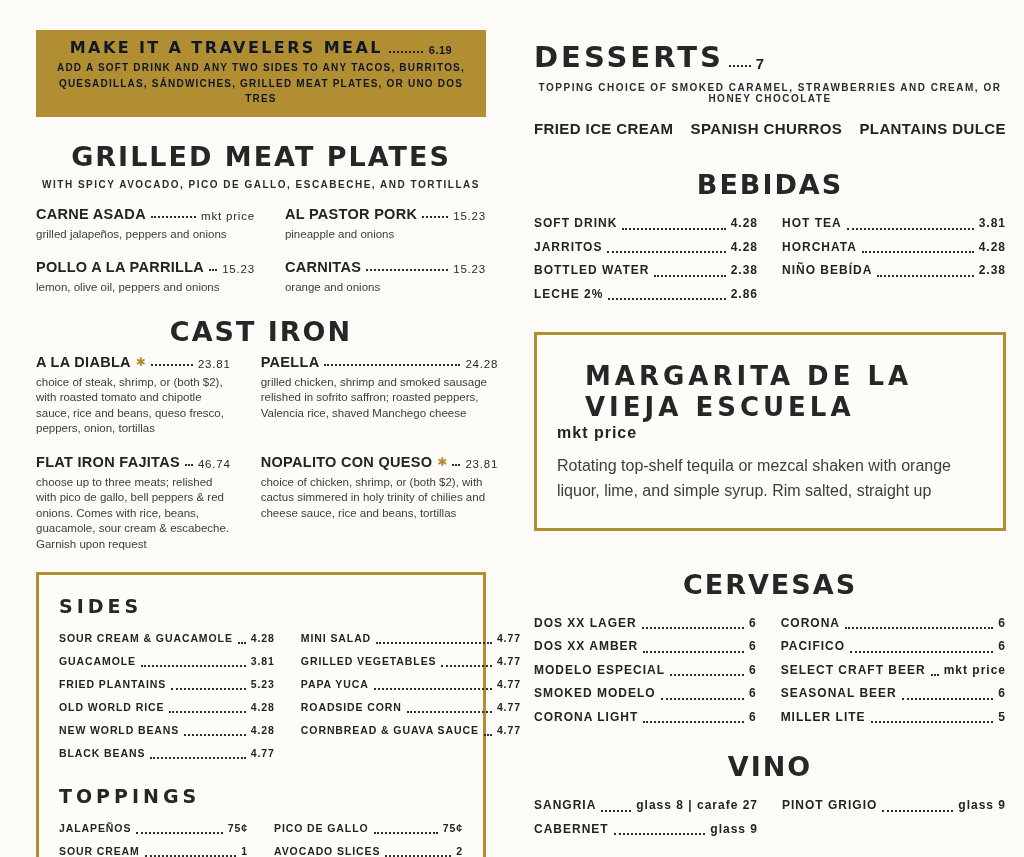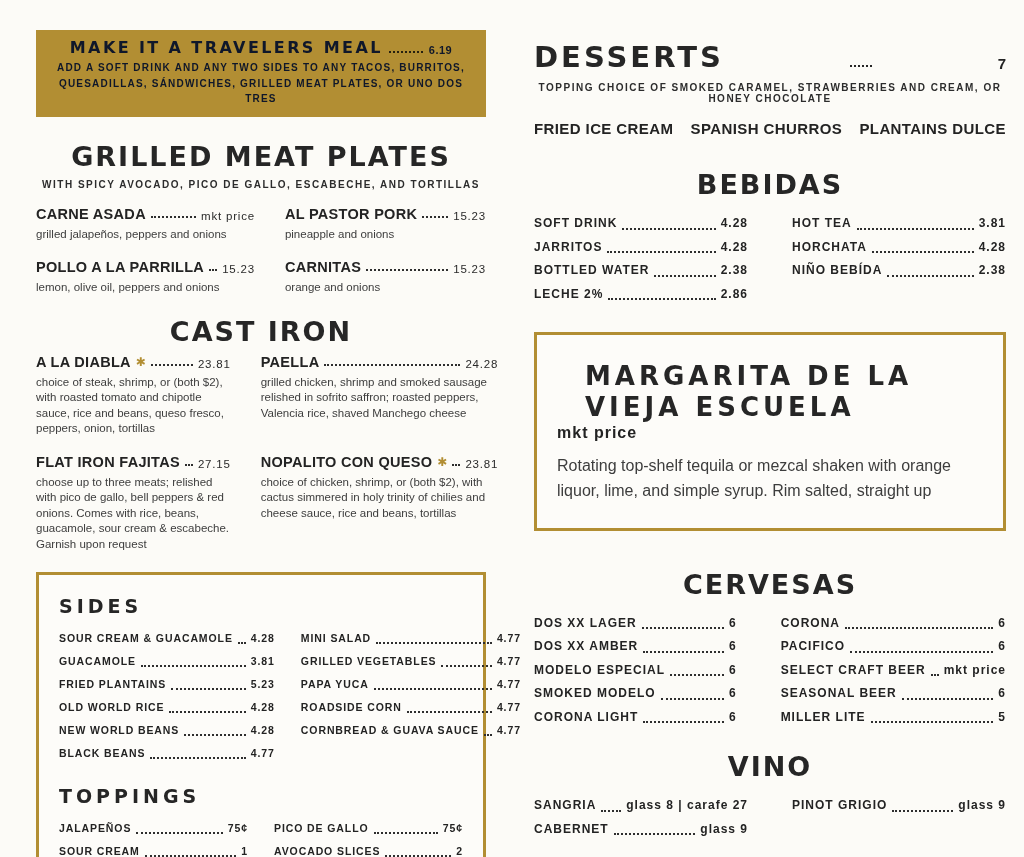--- a/index.html
+++ b/index.html
@@ -47,29 +47,29 @@
     font-size:19px;letter-spacing:4px;margin:6px 0 10px;color:#262626;}
   .toppings-title{margin-top:20px;}
   .two-col{display:grid;grid-template-columns:1fr 1fr;column-gap:26px;align-content:start;}
   .simple-list{display:block;}
   .row{display:flex;align-items:flex-end;font-size:10.5px;font-weight:bold;letter-spacing:.9px;line-height:23px;}
   .row .leader{margin-bottom:6px;}
   .row-name{white-space:nowrap;}
   .row-price{white-space:nowrap;}
 
   
-  .desserts-title-line{display:flex;justify-content:space-between;align-items:flex-end;margin:10px 0 8px;}
+  .desserts-title-line{display:flex;justify-content:flex-start;align-items:flex-end;margin:10px 0 8px;}
   .big-title{font-family:"DejaVu Sans",sans-serif;font-weight:bold;font-size:29px;letter-spacing:3px;color:#262626;}
   .desserts-leader{width:22px;border-bottom:2.5px dotted #262626;margin:0 5px 7px;}
   .desserts-price{font-size:15px;font-weight:bold;margin-bottom:2px;}
   .dessert-options{display:flex;justify-content:space-between;margin:16px 0 0;}
   .dessert-option{font-size:15px;font-weight:bold;letter-spacing:.4px;font-family:"Liberation Sans",sans-serif;}
 
   .drinks-title{margin-top:32px;margin-bottom:12px;}
-  .drink-two-col{display:grid;grid-template-columns:1fr 1fr;column-gap:44px;align-content:start;}
+  .drink-two-col{display:grid;grid-template-columns:1fr 1fr;column-gap:24px;align-content:start;}
   .drink-row{display:flex;align-items:flex-end;font-size:12px;font-weight:bold;letter-spacing:1px;line-height:23.5px;}
   .drink-row .leader{margin-bottom:6px;}
 
   .margarita-box{margin-top:26px;padding:22px 20px 24px;}
   .margarita-title{font-family:"DejaVu Sans",sans-serif;font-weight:bold;font-size:26px;
     letter-spacing:4px;line-height:1.18;max-width:370px;margin:4px auto 0;color:#262626;}
   .margarita-price{font-size:16px;font-weight:bold;letter-spacing:1px;margin-top:2px;}
   .margarita-desc{font-size:16px;color:var(--muted);line-height:1.55;max-width:440px;margin:12px auto 0;}
 
   .vino-title{margin-top:22px;}
@@ -158,21 +158,21 @@
             <span class="dish-price">24.28</span>
           </div>
           <p class="dish-desc">grilled chicken, shrimp and smoked sausage relished in sofrito saffron; roasted peppers, Valencia rice, shaved Manchego cheese</p>
         </div>
 
         <div class="dish">
           <div class="dish-line">
             <span class="dish-name">FLAT IRON FAJITAS</span>
 
             <span class="leader"></span>
-            <span class="dish-price">27.15</span>
+            <span class="dish-price">46.74</span>
           </div>
           <p class="dish-desc">choose up to three meats; relished with pico de gallo, bell peppers &amp; red onions. Comes with rice, beans, guacamole, sour cream &amp; escabeche. Garnish upon request</p>
         </div>
 
         <div class="dish">
           <div class="dish-line">
             <span class="dish-name">NOPALITO CON QUESO</span>
             <span class="spicy">✱</span>
             <span class="leader"></span>
             <span class="dish-price">23.81</span>

